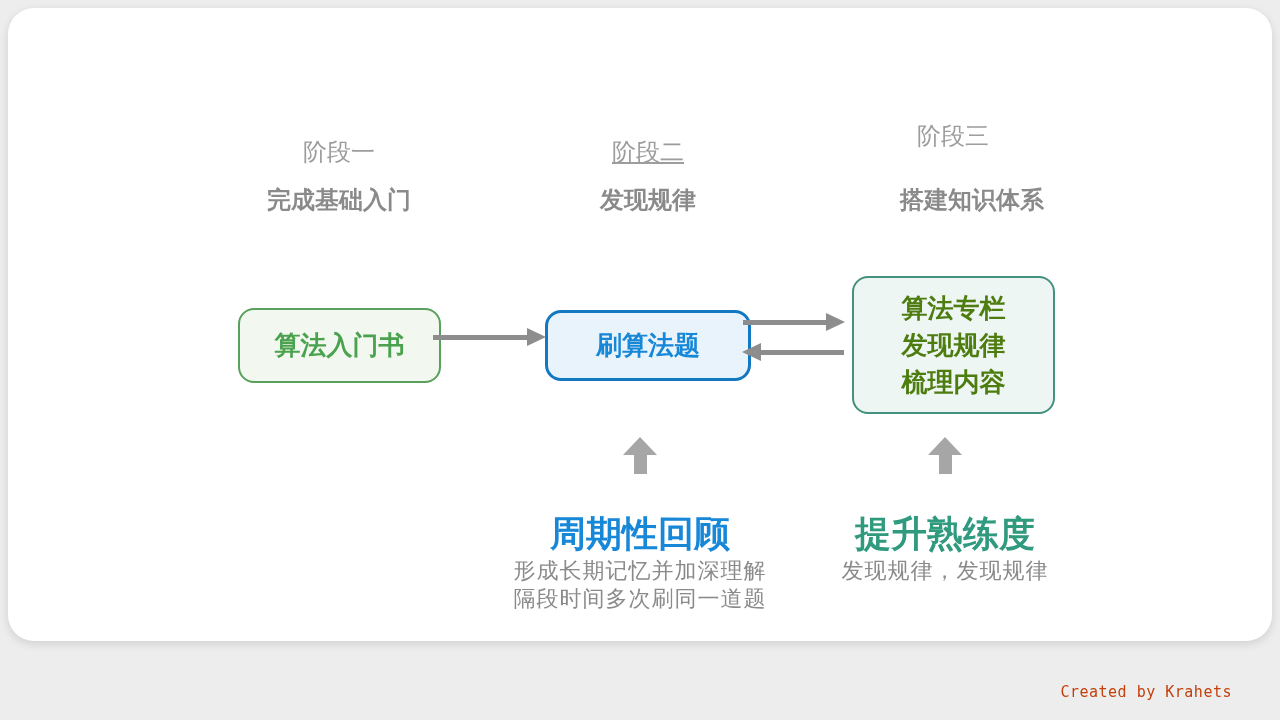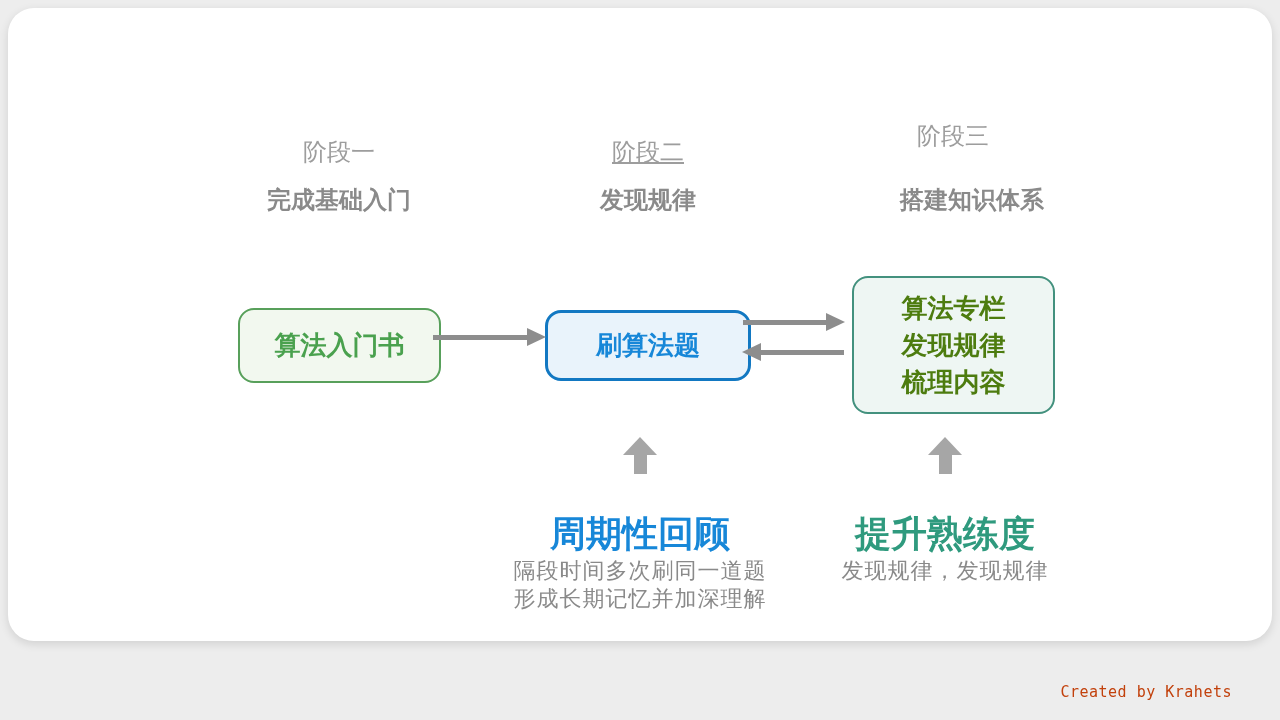--- a/index.html
+++ b/index.html
@@ -88,22 +88,22 @@
     <div class="up-head"></div>
     <div class="up-stem"></div>
   </div>
   <div class="up-arrow" style="left:920px;top:429px;">
     <div class="up-head"></div>
     <div class="up-stem"></div>
   </div>
 
   <div class="centered annotation-title title-blue" style="left:632px;top:502px;">周期性回顾</div>
   <div class="centered annotation-desc" style="left:632px;top:549px;">
+    <div>形成长期记忆并加深理解</div>
     <div>隔段时间多次刷同一道题</div>
-    <div>形成长期记忆并加深理解</div>
   </div>
 
   <div class="centered annotation-title title-teal" style="left:937px;top:502px;">提升熟练度</div>
   <div class="centered annotation-desc" style="left:937px;top:549px;">
     <div>发现规律，发现规律</div>
   </div>
 
   <div class="credit">Created by Krahets</div>
 
 </div>

